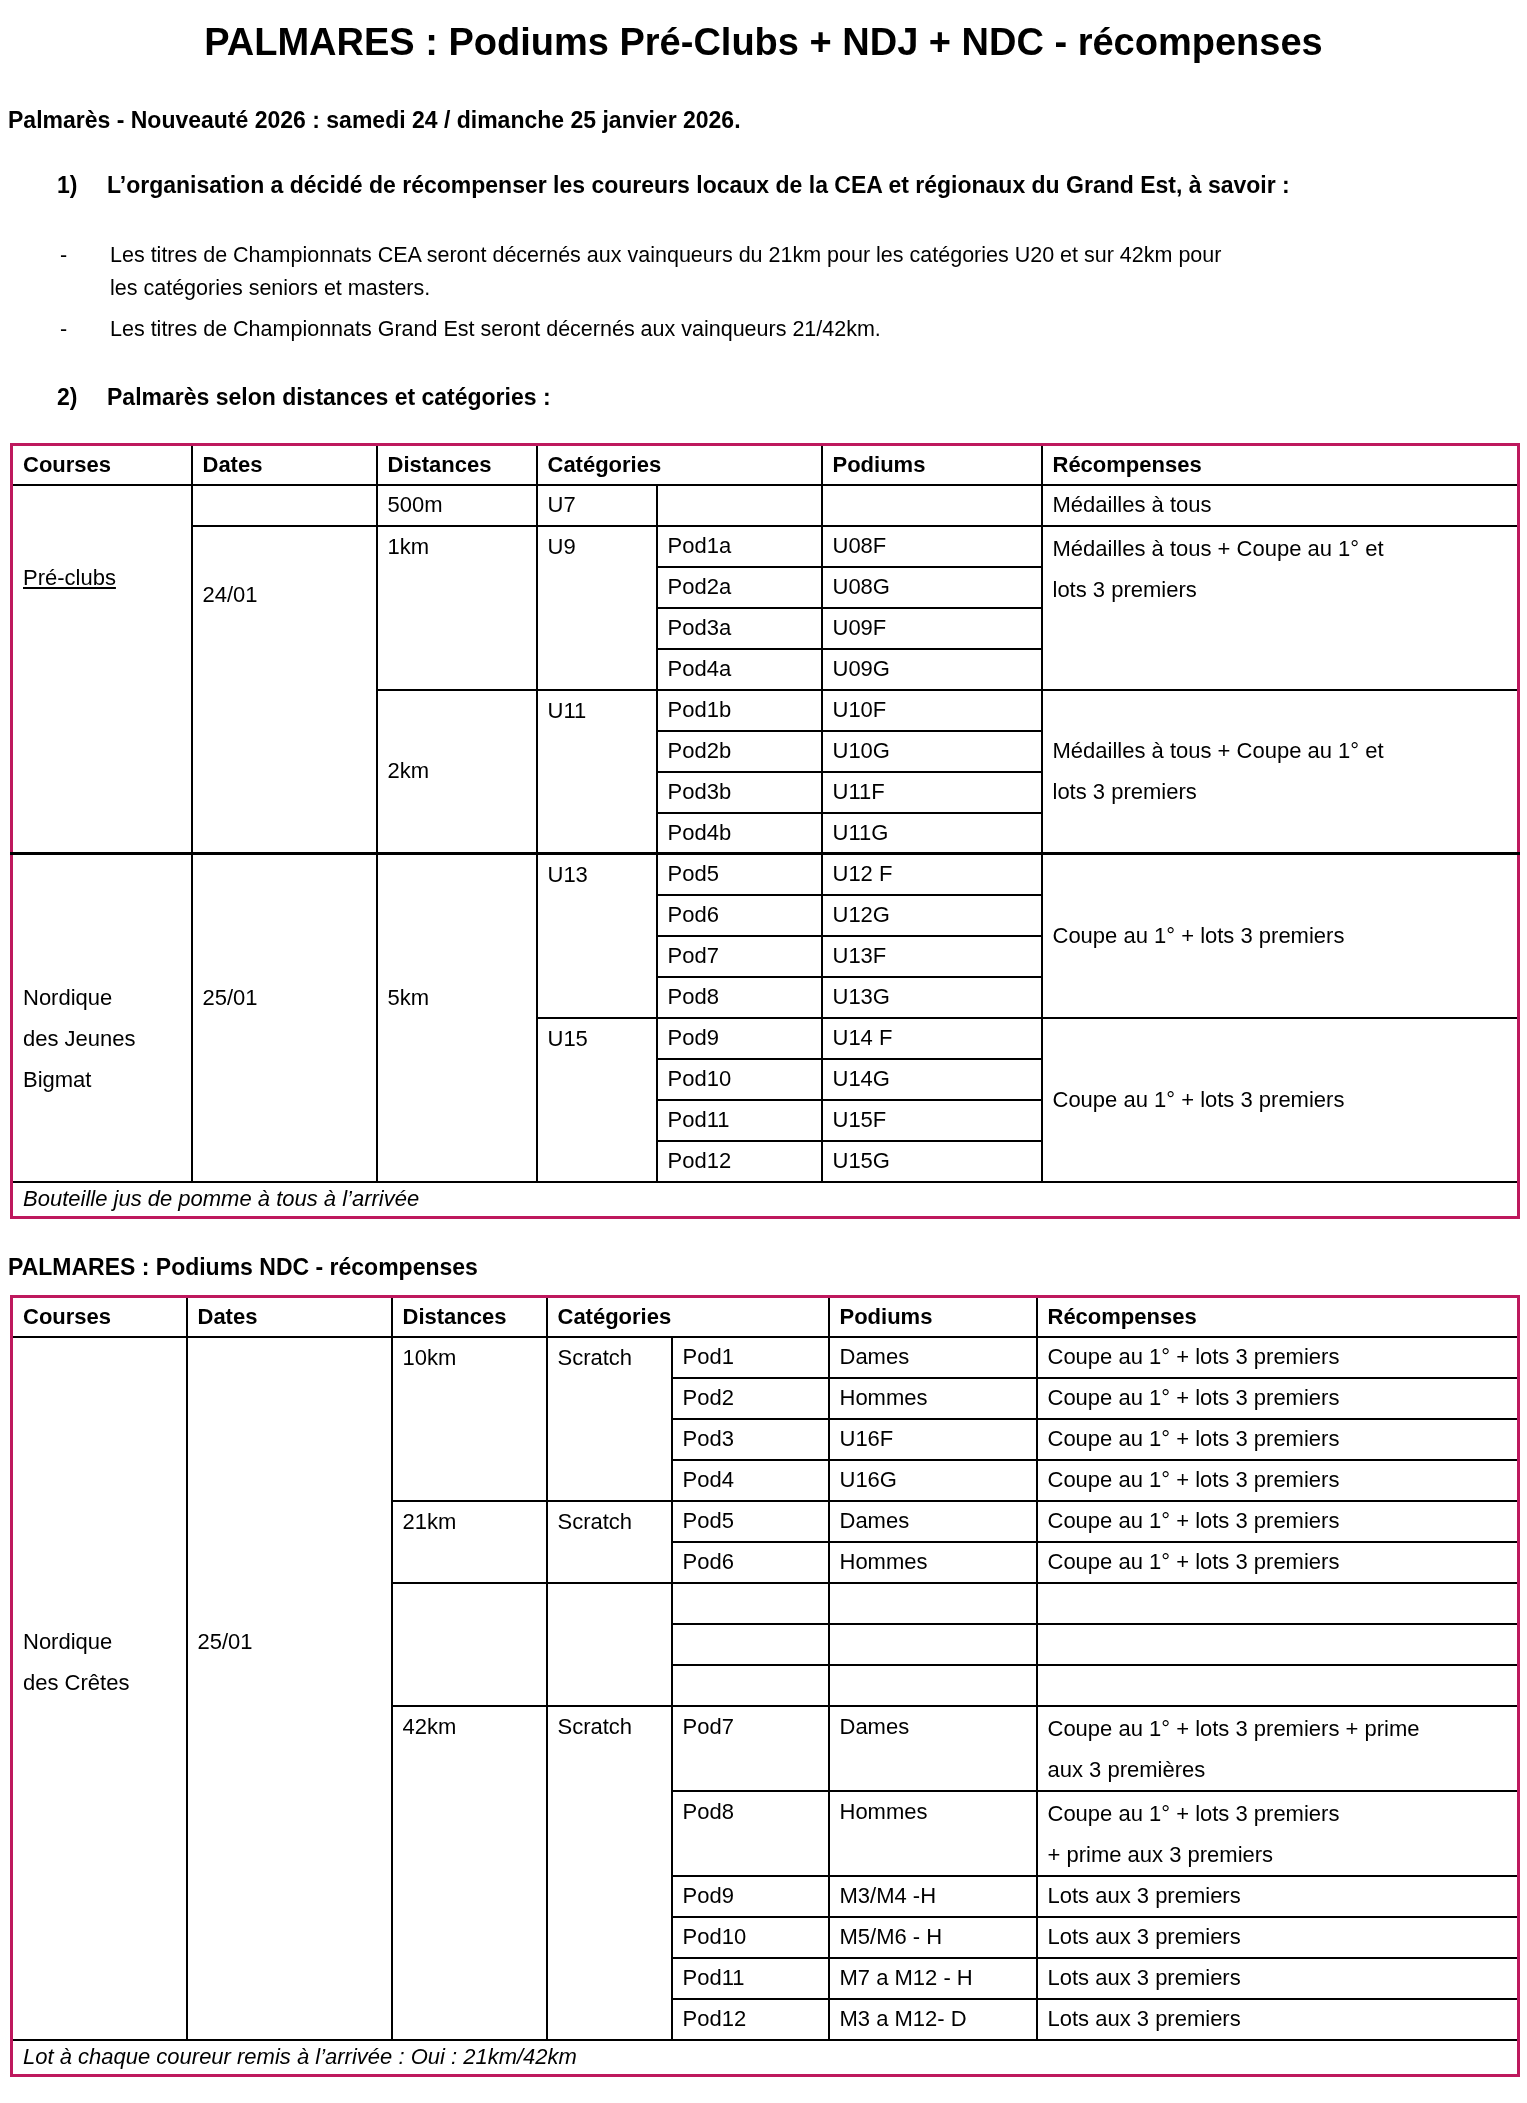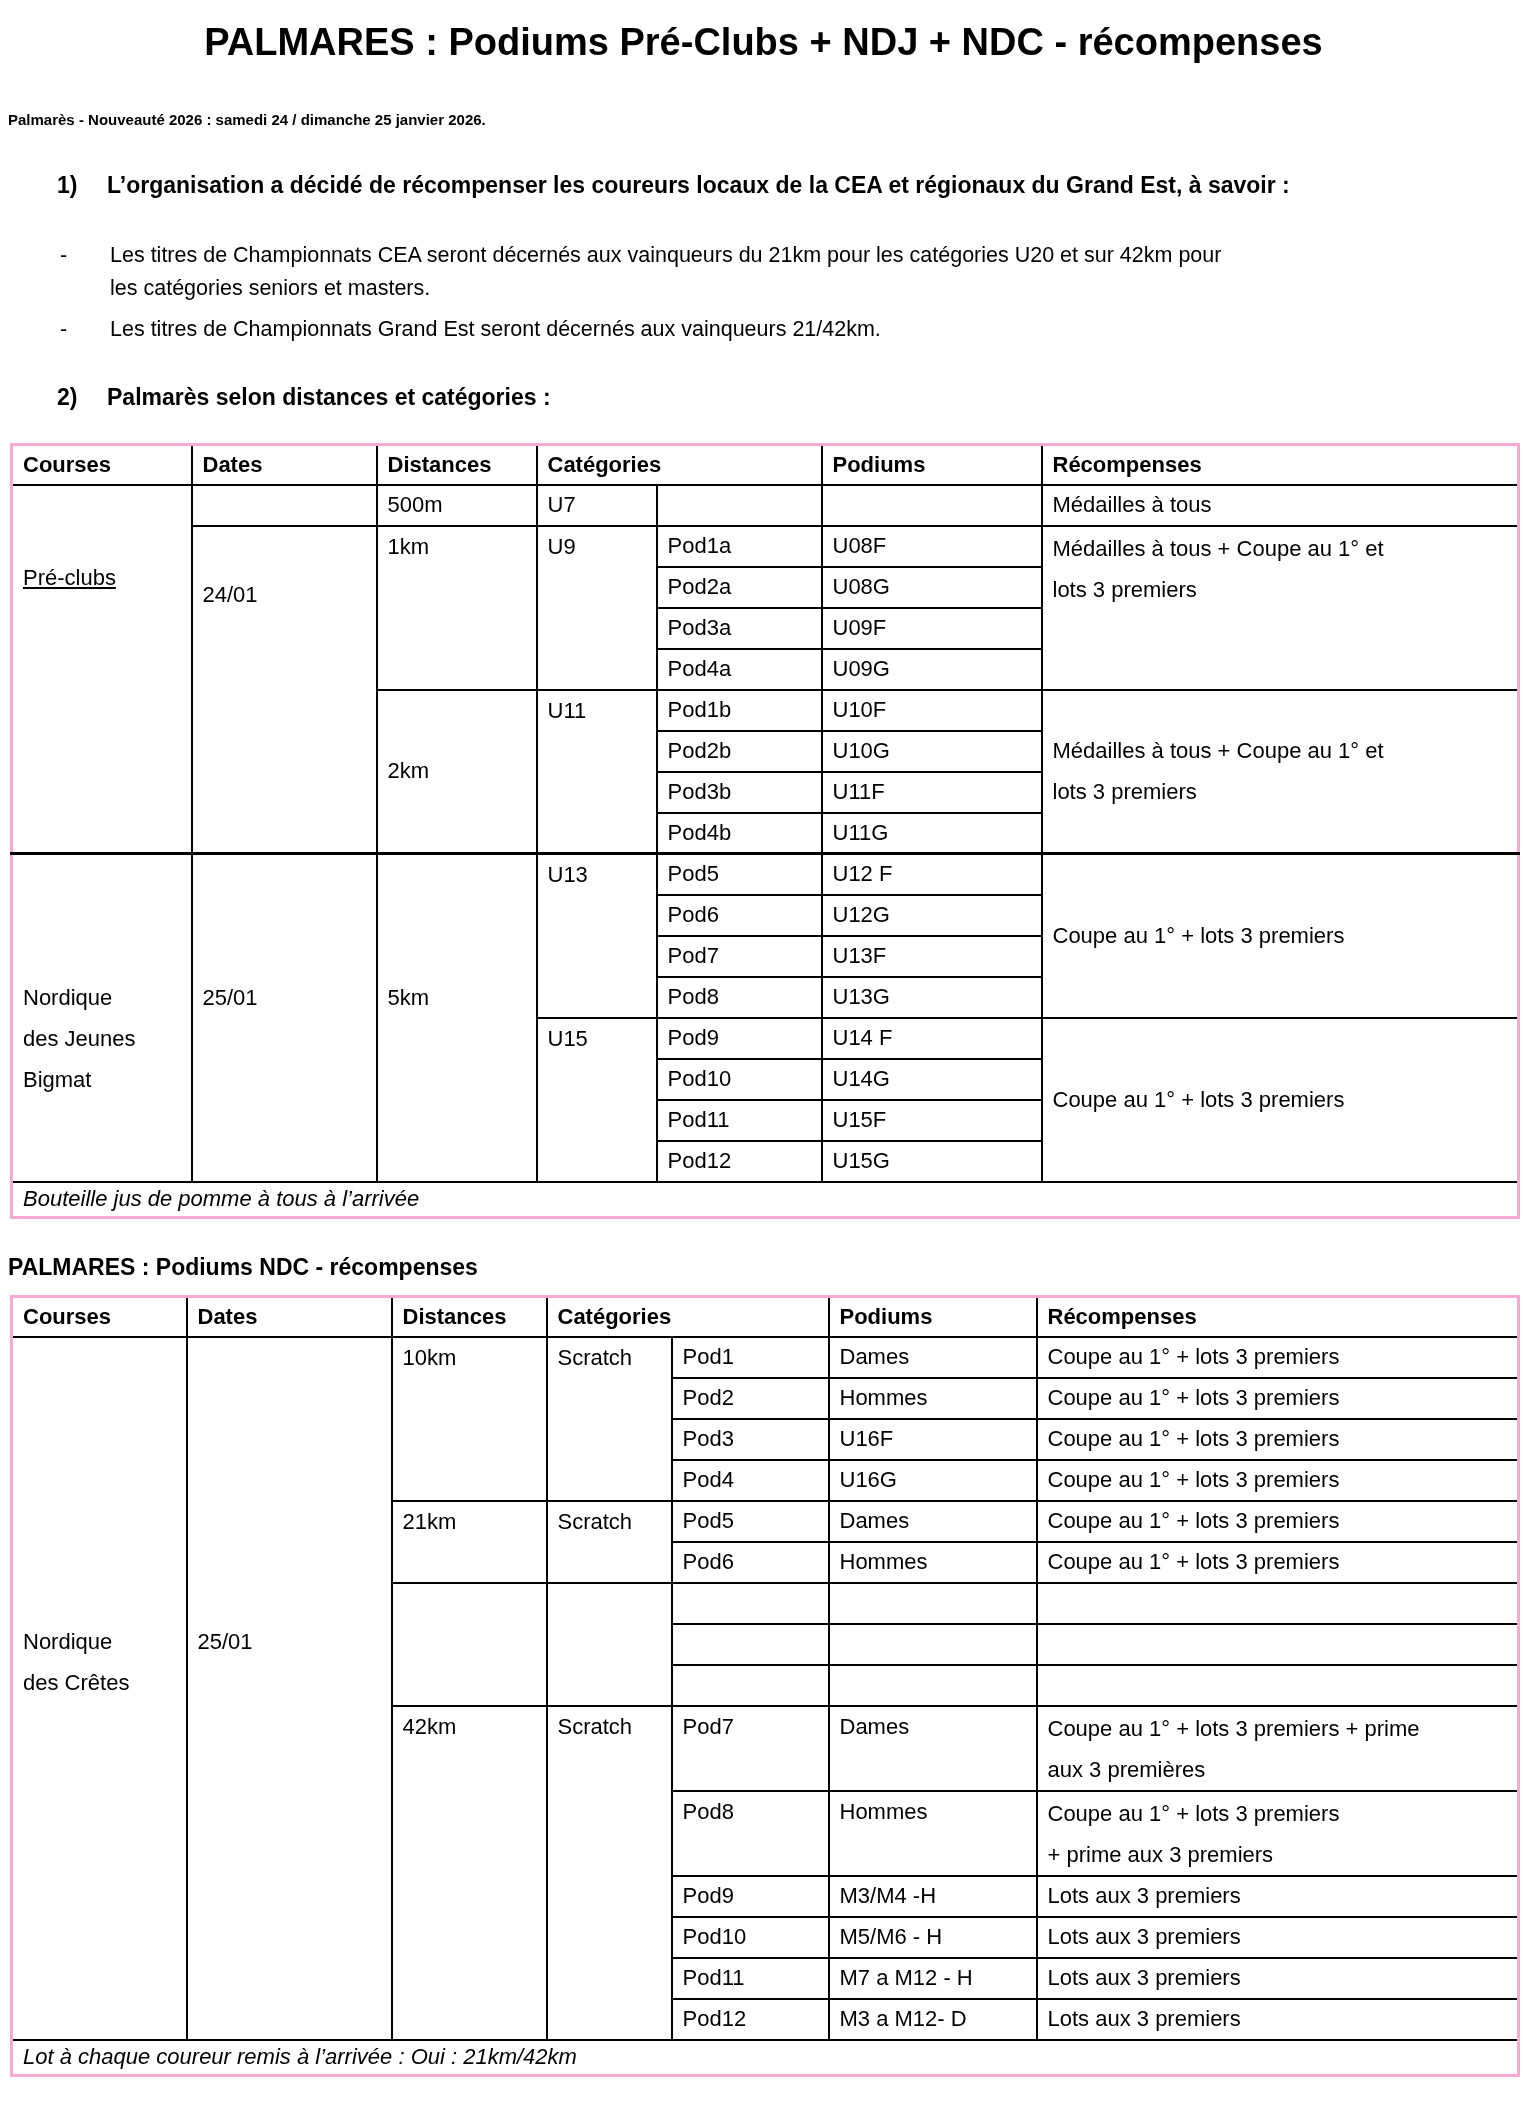--- a/index.html
+++ b/index.html
@@ -7,38 +7,38 @@
     width:1527px; height:2103px;
     color:#000;
     font-family:"Liberation Sans","DejaVu Sans",sans-serif;
   }
   .page { position:relative; width:1527px; height:2103px; overflow:hidden; background:#fff; }
 
   .title {
     margin:0; padding-top:24px;
     text-align:center; font-size:38px; line-height:36px; font-weight:700;
   }
-  .subtitle { margin:46px 0 0 8px; font-size:15px; line-height:28px; font-weight:700; }
+  .subtitle { margin:46px 0 0 8px; font-size:23px; line-height:28px; font-weight:700; }
 
   .num-item { display:flex; margin-top:38px; font-size:23px; line-height:27px; font-weight:700; }
   .num-item .num { margin-left:57px; width:50px; flex:0 0 auto; }
   .num-item .txt { flex:1; }
 
   .bullet { display:flex; font-size:21.5px; line-height:33px; font-weight:400; }
   .bullet .dash { margin-left:60px; width:50px; flex:0 0 auto; }
   .bullet .txt { flex:1; white-space:pre-line; }
   .b1 { margin-top:40px; }
   .b2 { margin-top:8px; }
 
   .t2title { margin:34px 0 0 8px; font-size:23px; line-height:28px; font-weight:700; }
 
   table {
     border-collapse:collapse; table-layout:fixed;
     margin:32px 0 0 10px; width:1507px;
-    border:3px solid #f9a8d4;
+    border:3px solid #be185d;
   }
   table.t2 { margin-top:14px; }
   td {
     border:2px solid #000;
     font-size:22px; line-height:26px;
     padding:0 6px 0 10px;
     vertical-align:middle;
     overflow:hidden;
   }
   tr { height:41px; }

